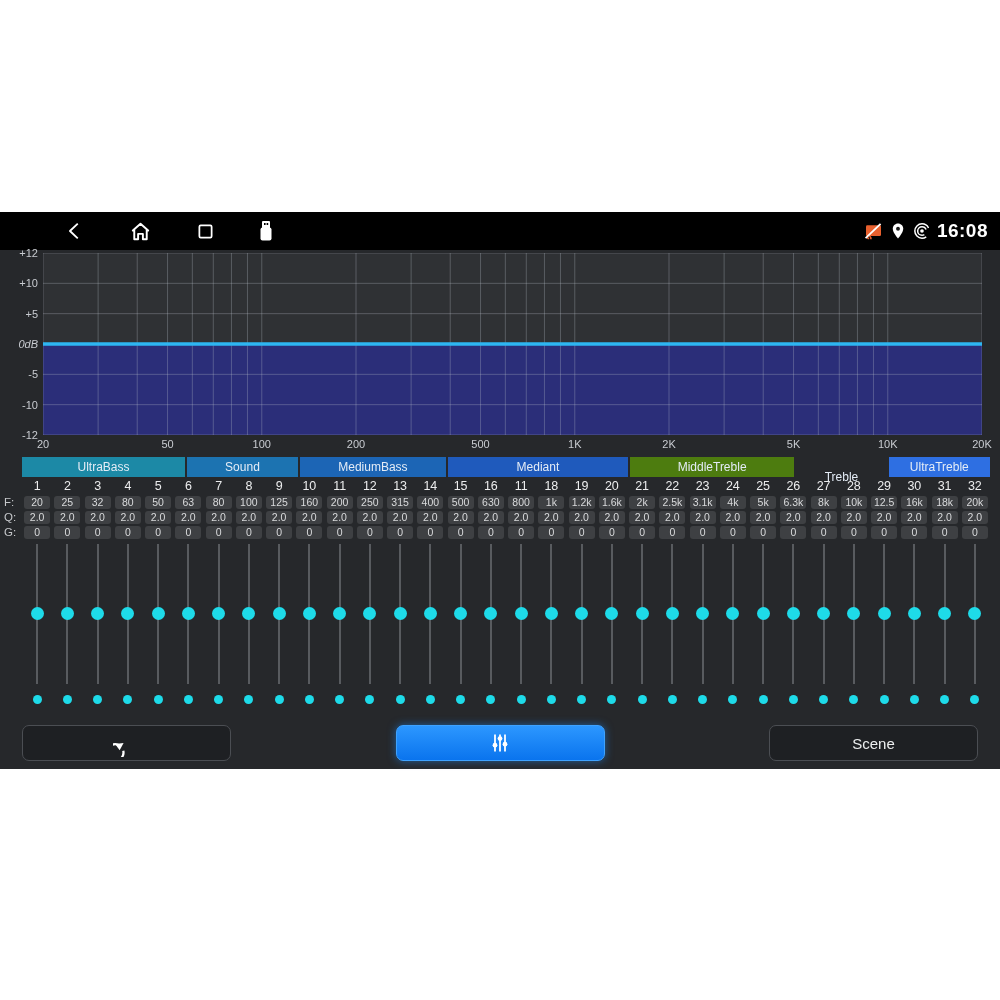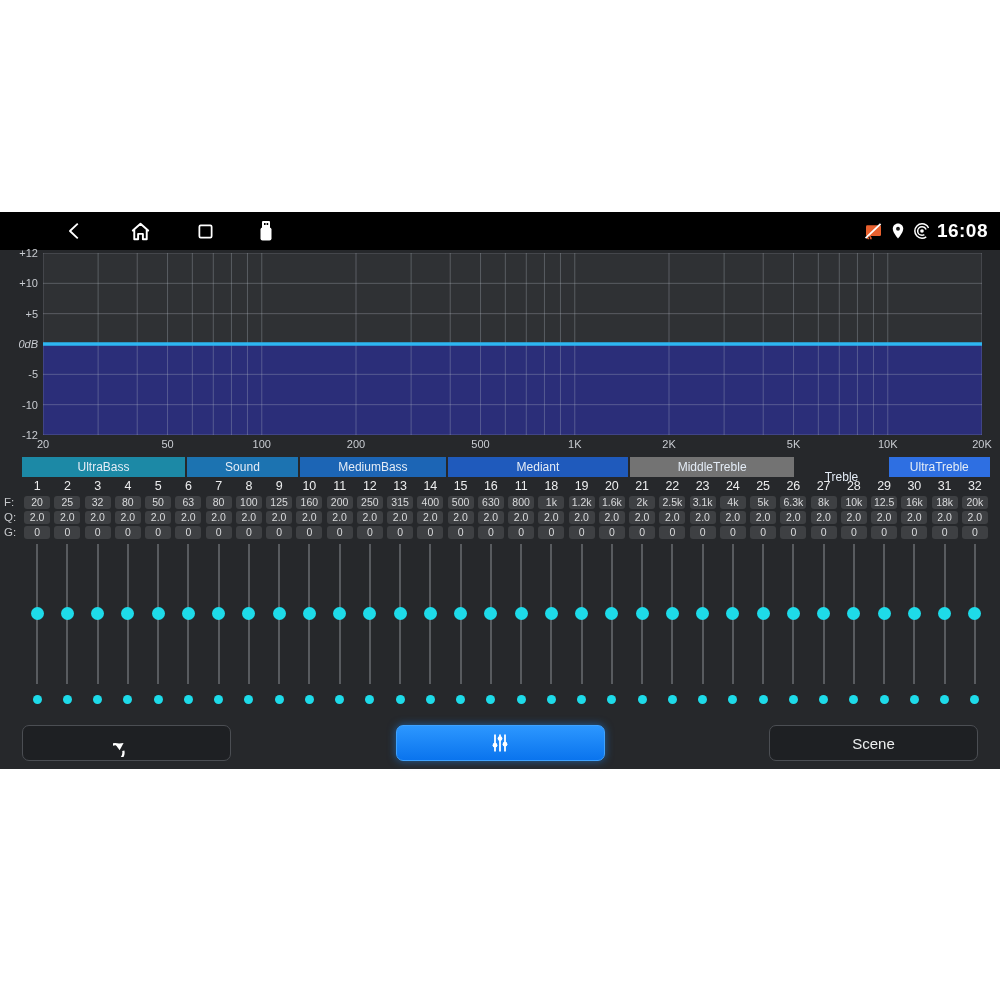--- a/index.html
+++ b/index.html
@@ -166,21 +166,21 @@
       <span style="left: 750.555px;">5K</span>
       <span style="left: 844.778px;">10K</span>
       <span style="left: 939px;">20K</span>
     </div>
 
   <div id="bands">
       <div class="band" style="flex-grow: 178; background: rgb(28, 137, 166);">UltraBass</div>
       <div class="band" style="flex-grow: 122; background: rgb(28, 115, 177);">Sound</div>
       <div class="band" style="flex-grow: 123; background: rgb(28, 101, 181);">MediumBass</div>
       <div class="band" style="flex-grow: 220; background: rgb(31, 90, 188);">Mediant</div>
-      <div class="band" style="flex-grow: 153; background: #737373;">MiddleTreble</div>
+      <div class="band" style="flex-grow: 153; background: #4d7c0f;">MiddleTreble</div>
       <div class="band" style="flex-grow: 91; background: #4c1d95; margin-top: 20px;">Treble</div>
       <div class="band" style="flex-grow: 68; background: rgb(46, 111, 226);">UltraTreble</div>
     </div>
 
   <div id="rowlabels">
     <span style="top:284px">F:</span>
     <span style="top:299px">Q:</span>
     <span style="top:314px">G:</span>
   </div>
   <div id="chtable">

